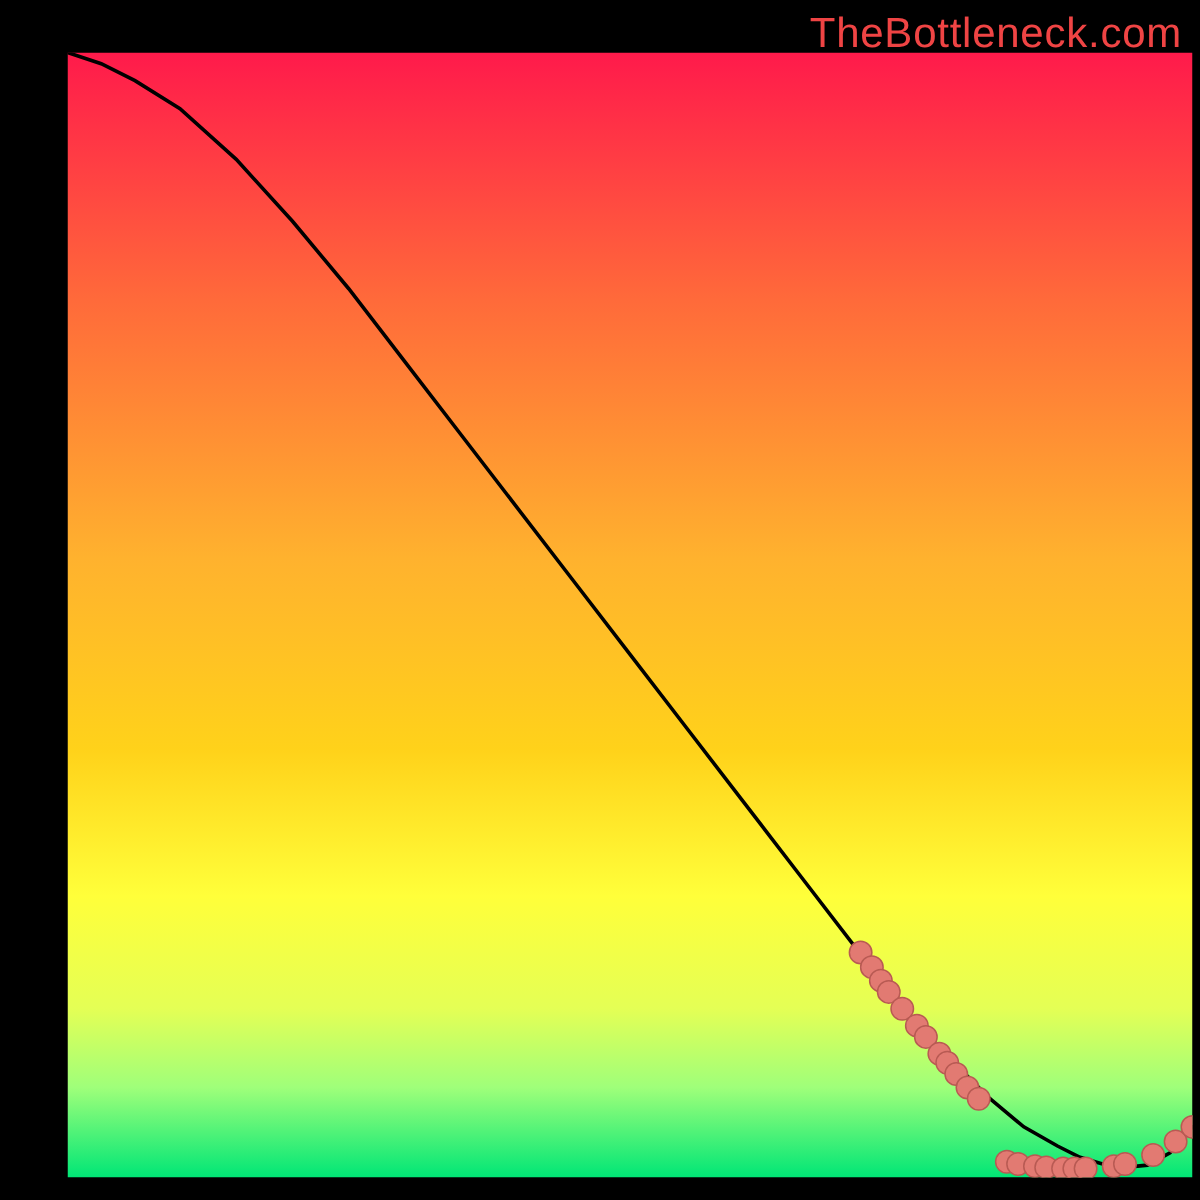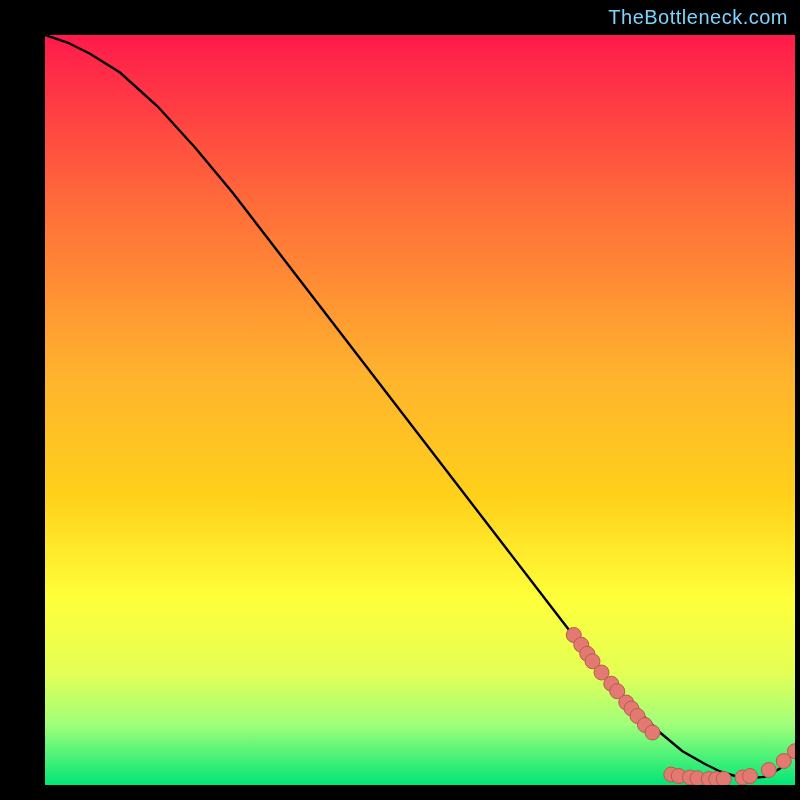--- a/index.html
+++ b/index.html
@@ -8,22 +8,22 @@
     position: relative;
     width: 800px;
     height: 800px;
     background: #000;
   }
   .watermark {
     position: absolute;
     top: 6px;
     right: 12px;
     font-family: Arial, Helvetica, sans-serif;
-    font-size: 20px;
-    color: #7dd3fc;
+    font-size: 28px;
+    color: #ef4444;
     letter-spacing: 0.5px;
     user-select: none;
   }
   .plot {
     position: absolute;
     left: 45px;
     top: 35px;
     width: 750px;
     height: 750px;
   }

